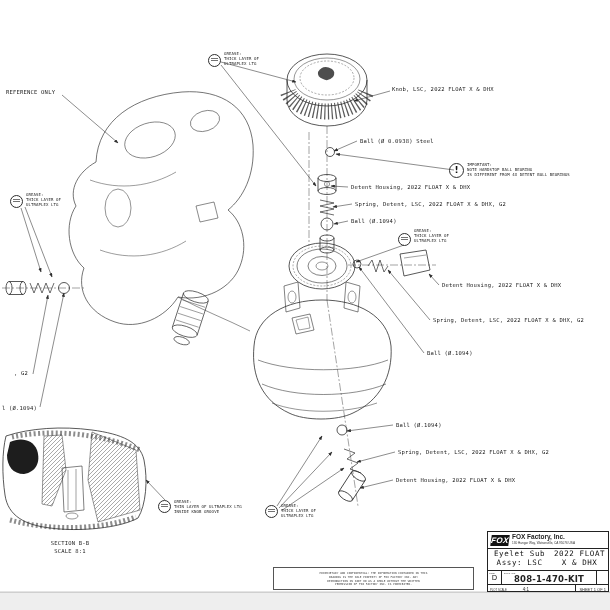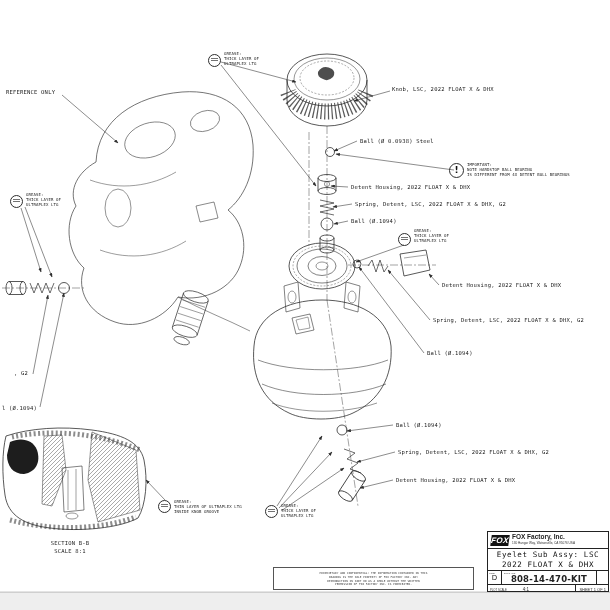--- a/index.html
+++ b/index.html
@@ -16,21 +16,21 @@
       box-sizing:border-box;text-align:center;font:bold 9px "DejaVu Sans",sans-serif;line-height:13px;color:#111;}
   
   #titleblock{position:absolute;left:487px;top:531px;width:122px;height:61px;border:1px solid #222;
       box-sizing:border-box;background:#fff;font-family:"Liberation Sans",sans-serif;}
   .tb-row1{height:16px;border-bottom:.8px solid #222;display:flex;align-items:center;}
   .tb-logo{width:25px;height:11px;background:#111;color:#fff;margin:0 3px 0 3px;
       font:italic bold 8px "Liberation Sans",sans-serif;text-align:center;line-height:11px;letter-spacing:.5px;
       transform:skewX(-8deg);}
   .tb-co{font:bold 6.5px "Liberation Sans",sans-serif;line-height:1;}
   .tb-addr{font-size:5px;transform:scale(.62);transform-origin:left center;white-space:nowrap;color:#333;line-height:1;}
-  .tb-title{height:21px;border-bottom:.8px solid #222;display:flex;flex-direction:column;justify-content:center;
+  .tb-title{height:21px;border-bottom:.8px solid #222;display:flex;justify-content:center;
       text-align:center;font:7.5px "DejaVu Sans Mono",monospace;letter-spacing:.6px;line-height:1.25;color:#111;}
   .tb-row3{height:13px;border-bottom:.8px solid #222;display:flex;}
   .tb-size{width:13px;border-right:.8px solid #222;text-align:center;position:relative;}
   .tb-size .hdr{position:absolute;left:1px;top:0;font-size:5px;transform:scale(.5);transform-origin:left top;color:#444;}
   .tb-size .val{font:7px "DejaVu Sans",sans-serif;margin-top:3px;}
   .tb-dwg{flex:1;position:relative;text-align:center;}
   .tb-dwg .hdr{position:absolute;left:2px;top:0;font-size:5px;transform:scale(.5);transform-origin:left top;color:#444;}
   .tb-dwg .val{font:bold 8.5px "DejaVu Sans",sans-serif;margin-top:2.5px;letter-spacing:.2px;}
   .tb-rev{width:11px;border-left:.8px solid #222;}
   .tb-row4{height:9px;display:flex;align-items:center;font-size:5px;color:#333;}
@@ -275,21 +275,21 @@
       <div>Eyelet Sub Assy: LSC</div>
       <div>2022 FLOAT X &amp; DHX</div>
     </div>
     <div class="tb-row3">
       <div class="tb-size">
         <span class="hdr">SIZE</span>
         <div class="val">D</div>
       </div>
       <div class="tb-dwg">
         <span class="hdr">DWG. NO.</span>
-        <div class="val">808-14-470-KIT</div>
+        <div class="val">808-1-470-KIT</div>
       </div>
       <div class="tb-rev"></div>
     </div>
     <div class="tb-row4">
       <span class="sc-hdr">PLOT SCALE</span>
       <span class="sc-val">4:1</span>
       <span class="sheet">SHEET 1 OF 1</span>
     </div>
   </div>
 

